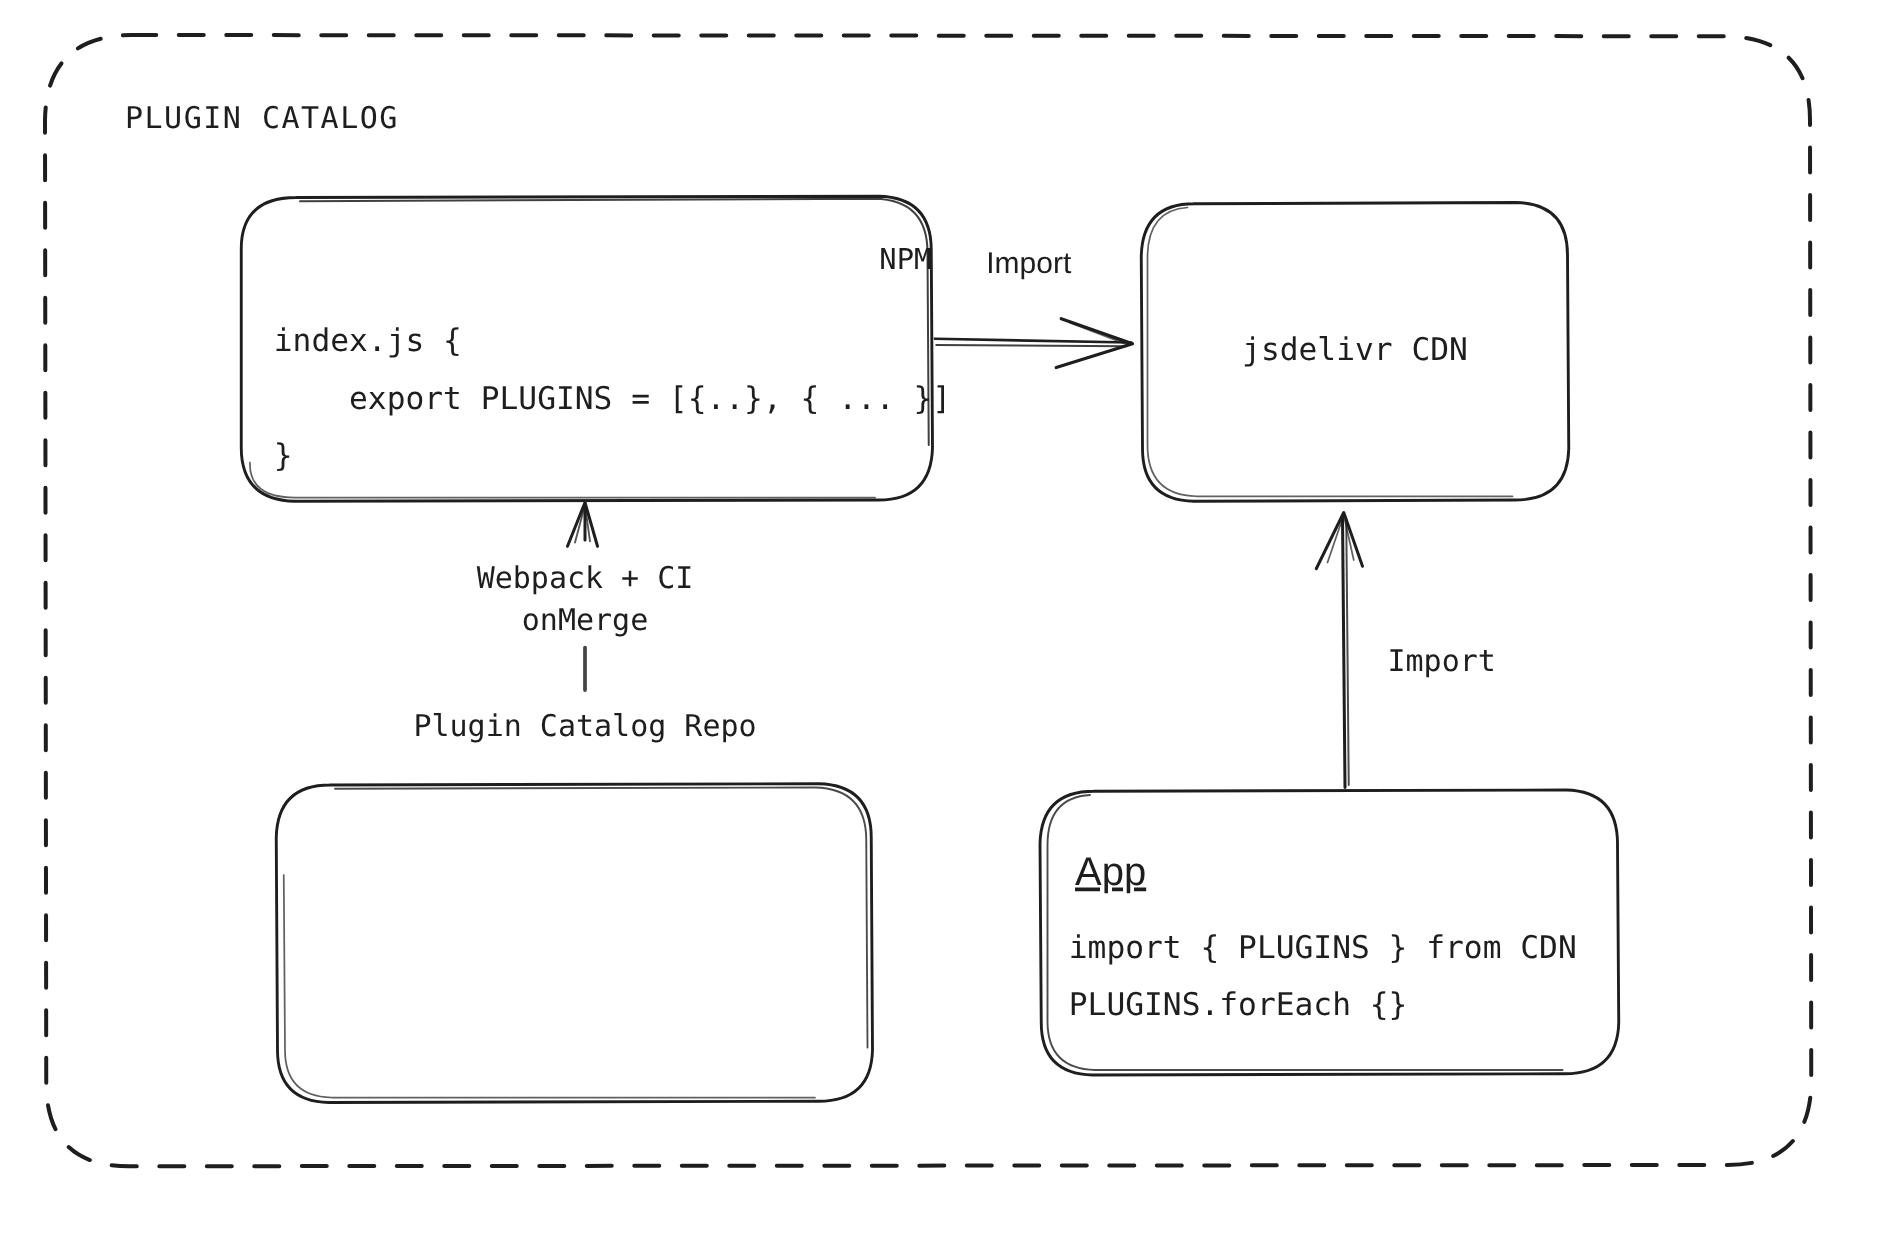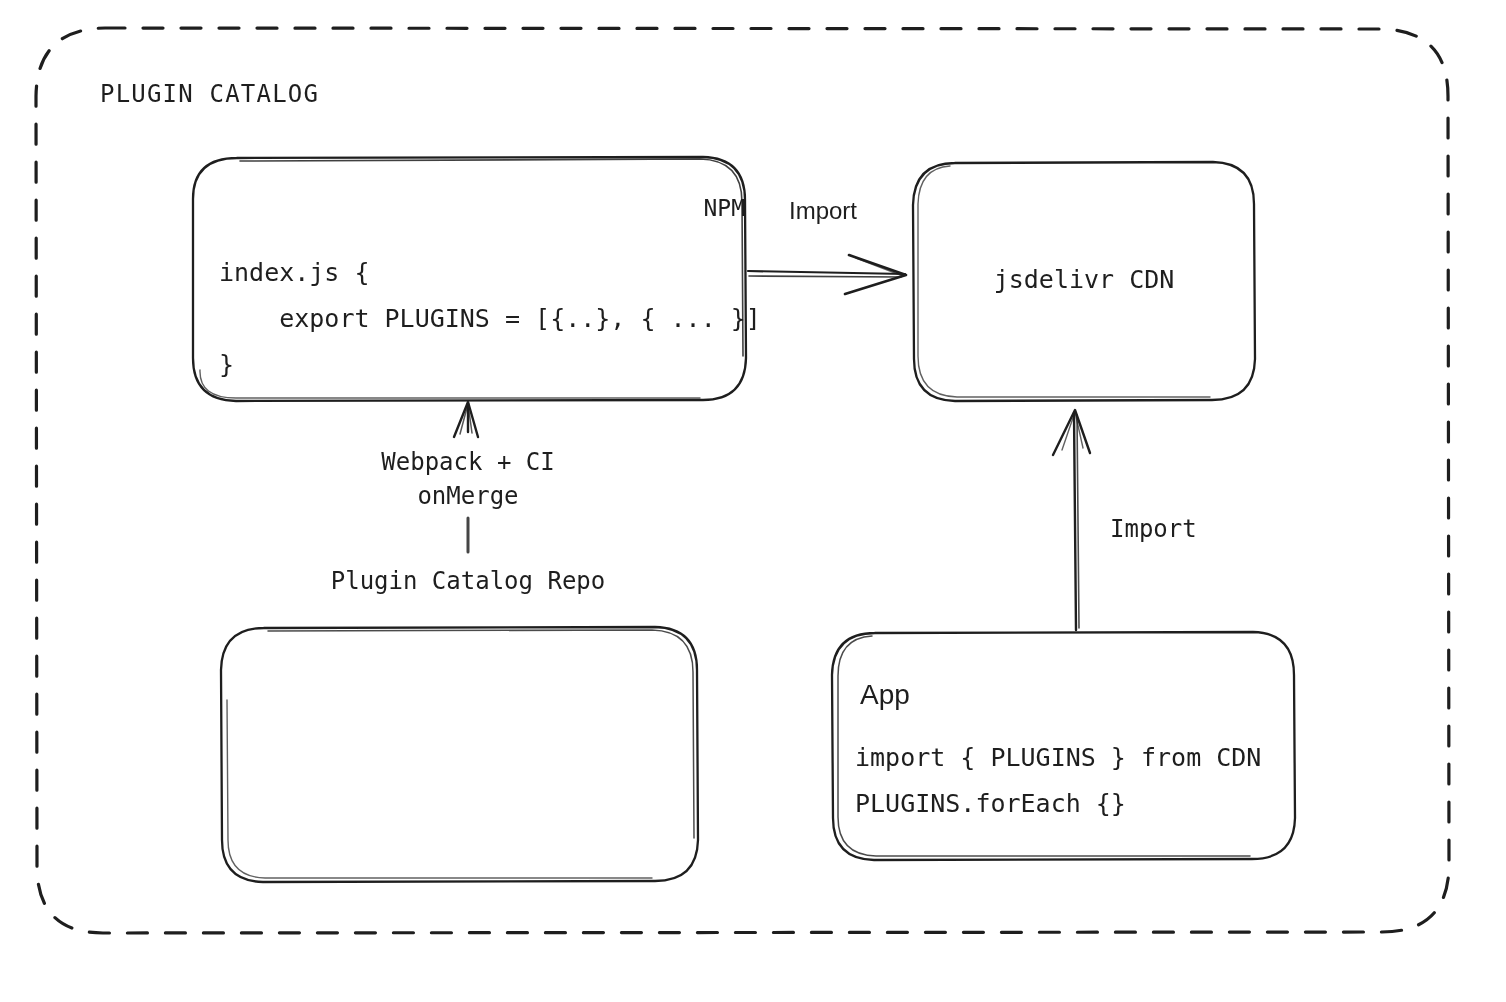--- a/index.html
+++ b/index.html
@@ -90,21 +90,22 @@
   }
   .repo-code {
     left: 222px;
     top: 708px;
     font-size: 25px;
     line-height: 33px;
   }
   .app-title {
     left: 860px;
     top: 679px;
-    font-size: 28px;
+    font-size: 32px;
+    text-decoration: underline;
   }
   .app-code {
     left: 855px;
     top: 735px;
     font-size: 25px;
     line-height: 46px;
   }
   .import-label {
     left: 1110px;
     top: 515px;

